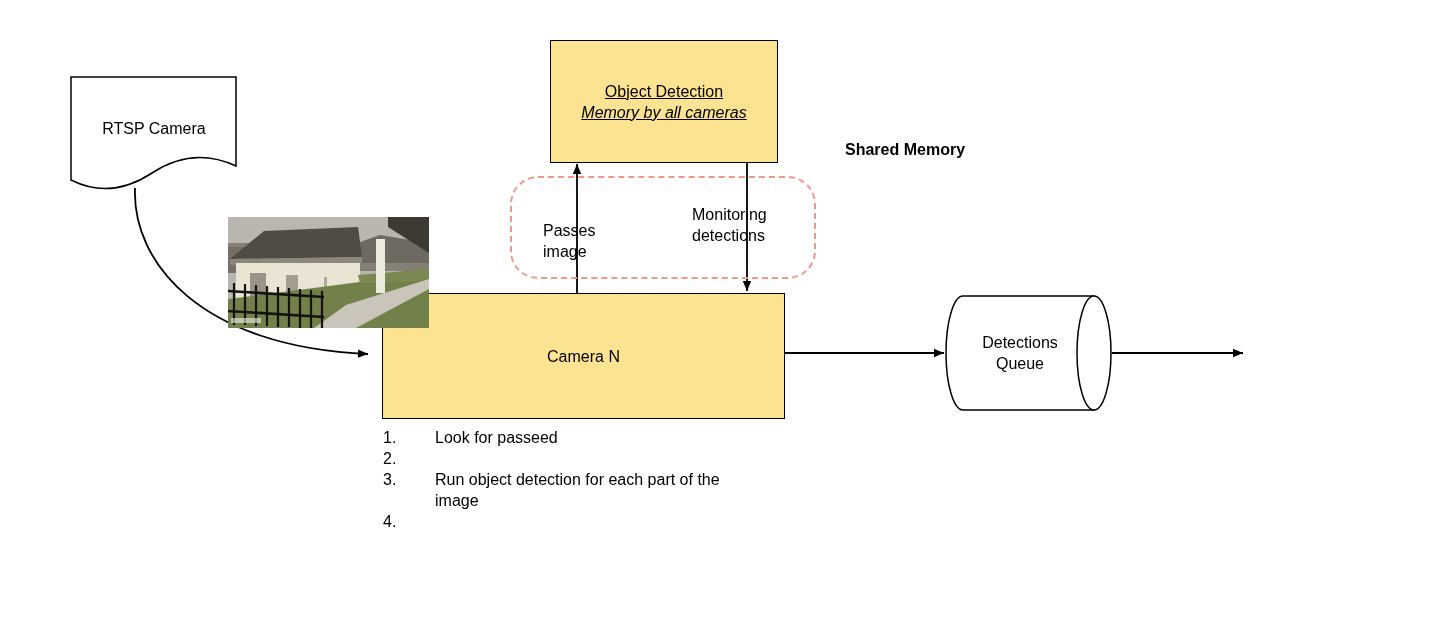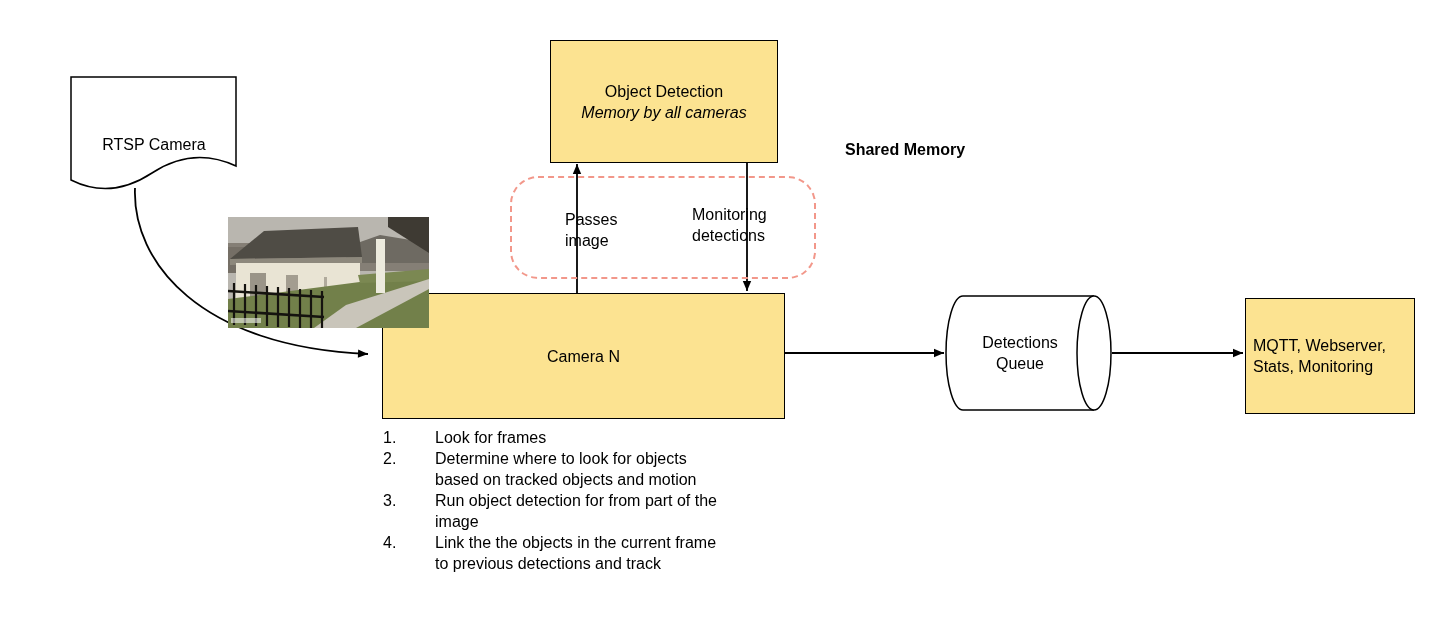--- a/index.html
+++ b/index.html
@@ -53,30 +53,30 @@
     <line x1="1112" y1="353" x2="1243" y2="353" stroke="#000" stroke-width="1.8" marker-end="url(#arrowhead)"></line>
 
     <g>
       <path d="M 1094 296 L 963 296 A 17 57 0 0 0 963 410 L 1094 410" fill="#ffffff" stroke="#000" stroke-width="1.5"></path>
       <ellipse cx="1094" cy="353" rx="17" ry="57" fill="#ffffff" stroke="#000" stroke-width="1.5"></ellipse>
     </g>
   </svg>
 
   <div id="shared-zone"></div>
 
-  <div class="label" style="left:71px;top:134px;width:166px;text-align:center;">RTSP Camera</div>
+  <div class="label" style="left:71px;top:118px;width:166px;text-align:center;">RTSP Camera</div>
 
-  <div class="node" style="left:550px;top:40px;width:226px;height:121px;">
+  <div class="node" style="left:550px;top:40px;width:226px;height:121px;text-decoration:underline;">
     <div>
       <div>Object Detection</div>
       <div class="italic">Memory by all cameras</div>
     </div>
   </div>
 
-  <div class="label pre" style="left:543px;top:209px;margin-left:22px;">Passes
+  <div class="label pre" style="left:543px;top:220px;">Passes
 image</div>
   <div class="label pre" style="left:692px;top:204px;">Monitoring
 detections</div>
 
   <div class="label" style="left:845px;top:139px;width:200px;">
     <div class="bold">Shared Memory</div>
   </div>
 
   <div class="node" style="left:382px;top:293px;width:401px;height:124px;">
     <div>Camera N</div>
@@ -113,41 +113,33 @@
       <line x1="83" y1="73" x2="83" y2="111"></line>
       <line x1="94" y1="74" x2="94" y2="111"></line>
     </g>
     <rect x="3" y="101" width="30" height="5" fill="#ffffff" opacity="0.55"></rect>
   </svg>
 
 
   <div id="steps">
     <div class="step-row">
       <span class="step-num">1.</span>
-      <span class="step-text">Look for frames</span>
+      <span class="step-text">Look for passeed</span>
     </div>
     <div class="step-row">
       <span class="step-num">2.</span>
-      <span class="step-text">Determine where to look for objects
-based on tracked objects and motion</span>
     </div>
     <div class="step-row">
       <span class="step-num">3.</span>
-      <span class="step-text">Run object detection for from part of the
+      <span class="step-text">Run object detection for each part of the
 image</span>
     </div>
     <div class="step-row">
       <span class="step-num">4.</span>
-      <span class="step-text">Link the the objects in the current frame
-to previous detections and track</span>
     </div>
   </div>
 
   <div class="label pre" style="left:945px;top:332px;width:150px;text-align:center;">Detections
 Queue</div>
 
 
-  <div class="node node-left" style="left:1245px;top:298px;width:161px;height:114px;">
-    <div class="pre">MQTT, Webserver,
-Stats, Monitoring</div>
-  </div>
 
 </div>
 
 </body></html>

